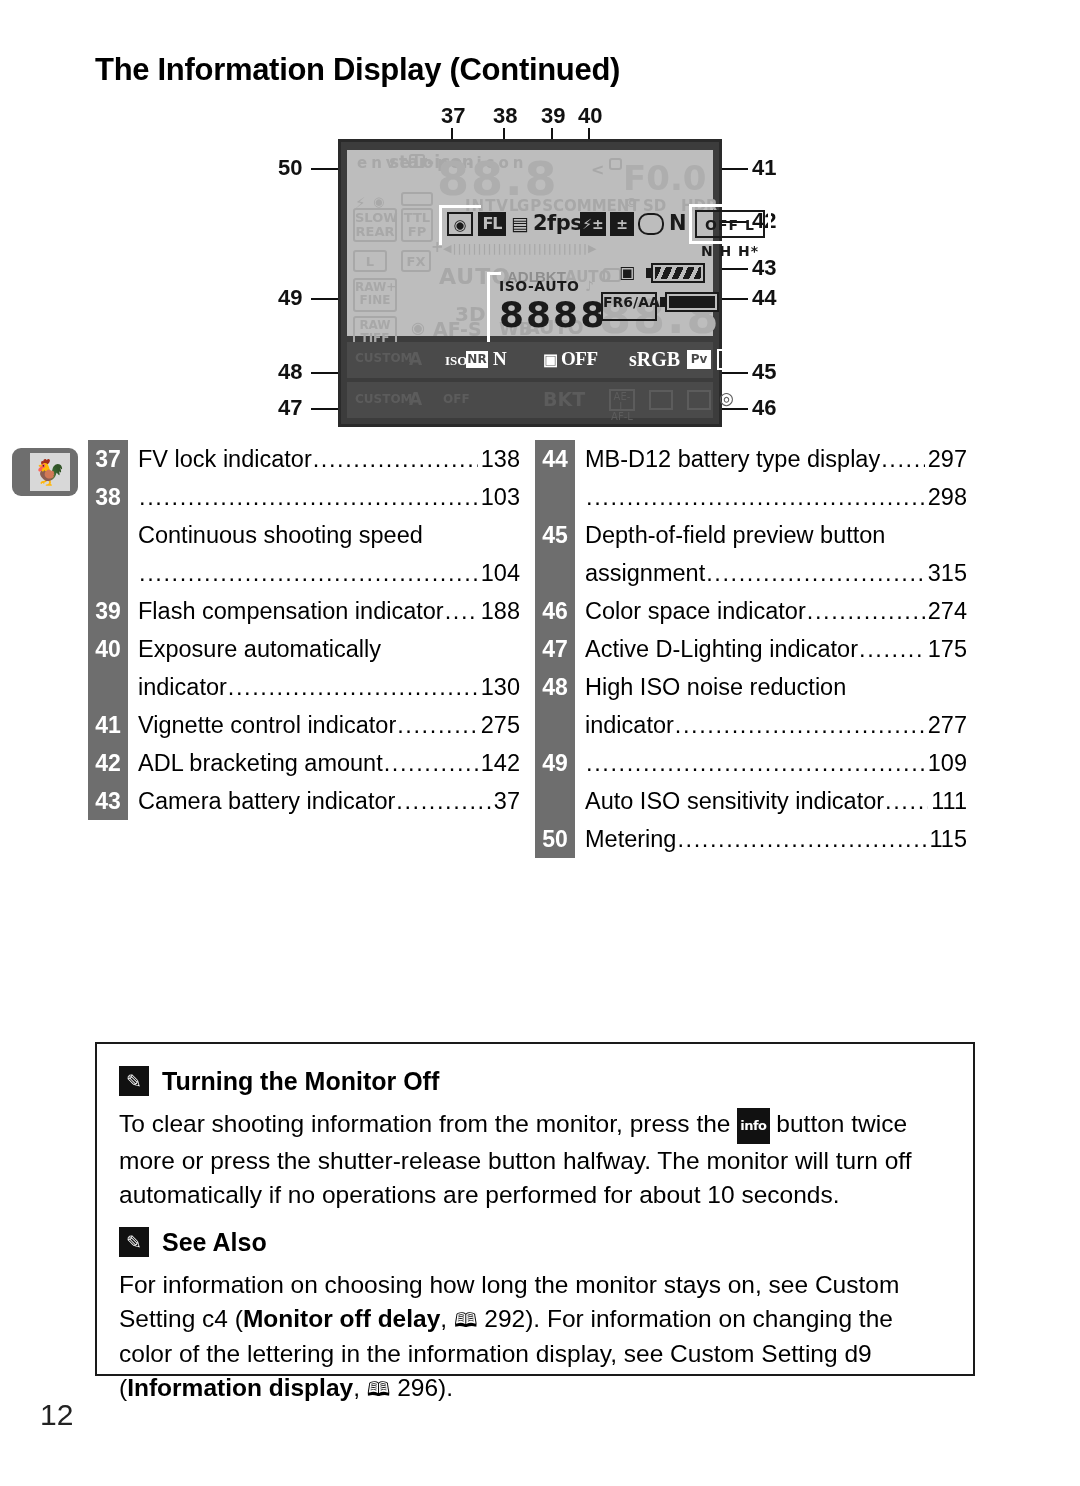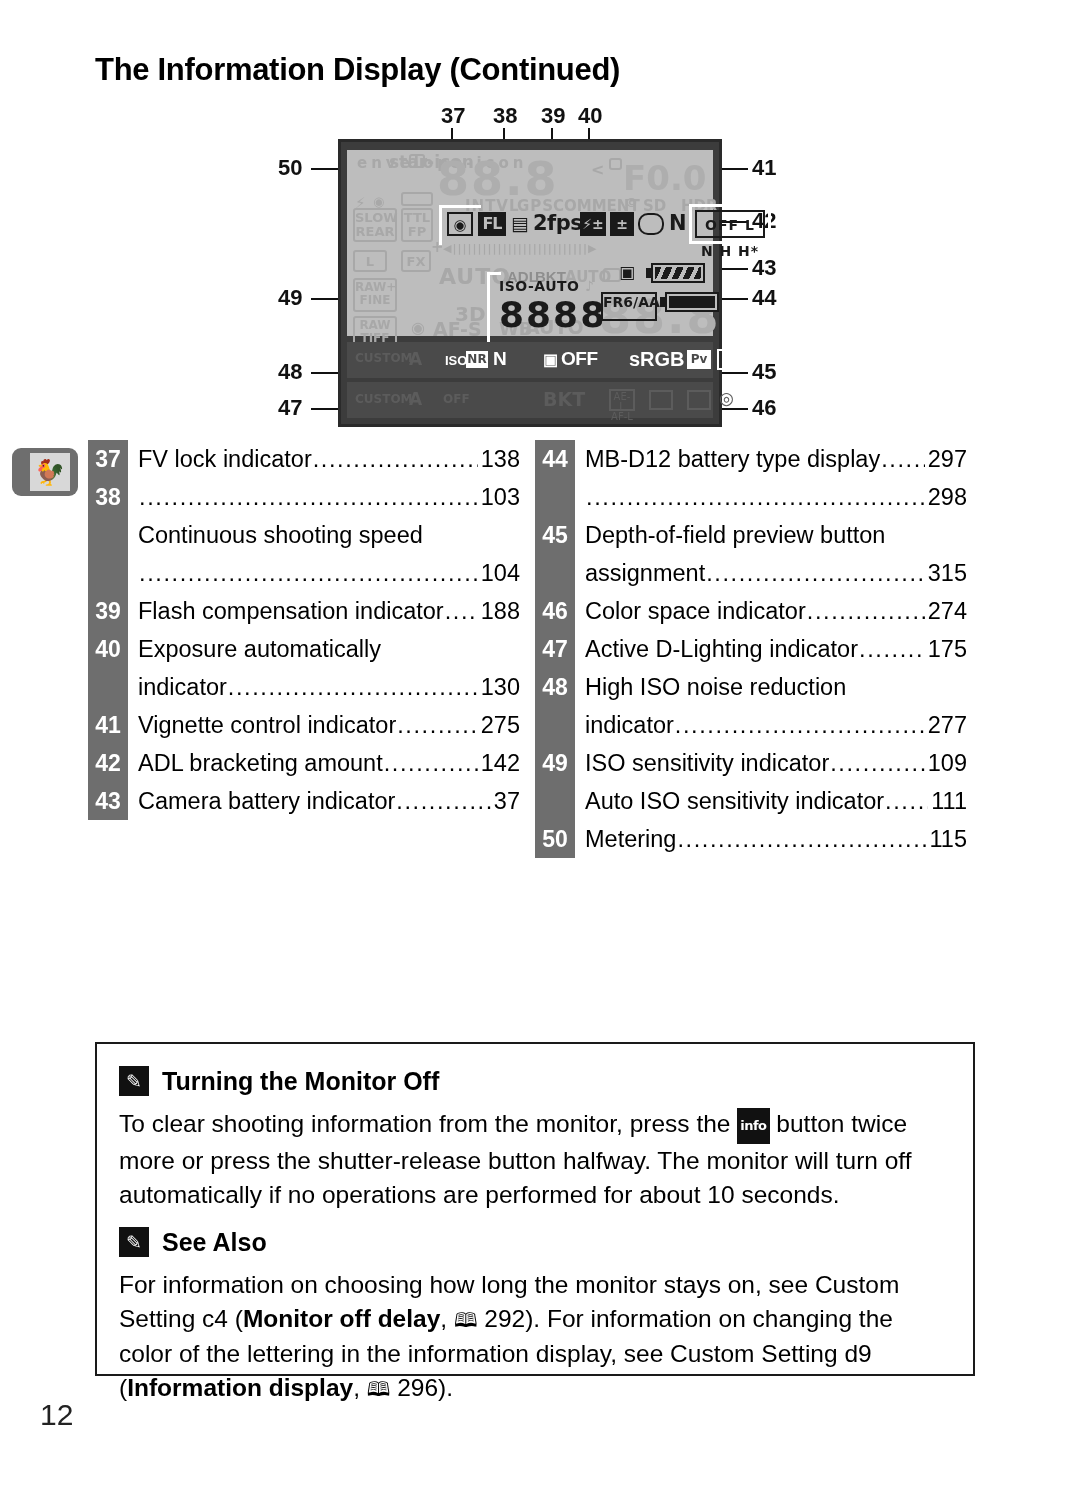--- a/index.html
+++ b/index.html
@@ -115,21 +115,21 @@
     border: 2.5px solid #1a1a1a;
     color: #1a1a1a;
     font-weight: bold;
     text-align: center;
     font-family: "DejaVu Sans", sans-serif;
   }
   .strip-act {
     position: absolute;
     color: #ffffff;
     font-weight: bold;
-    font-family: Liberation Sans, sans-serif;
+    font-family: Liberation Serif, serif;
     white-space: nowrap;
   }
   .strip-act-box {
     position: absolute;
     border: 2px solid #ffffff;
     color: #ffffff;
     font-weight: bold;
     text-align: center;
     font-family: "DejaVu Sans", sans-serif;
   }
@@ -577,21 +577,20 @@
           <div class="badge blank">&nbsp;</div>
           <div class="entry">
             <span class="lbl">indicator</span>
             <span class="dots">..........................................................................................</span>
             <span class="pg">277</span>
           </div>
         </div>
         <div class="row">
           <div class="badge">49</div>
           <div class="entry">
-            <span class="lbl">ISO sensitivity indicator </span>
             <span class="dots">..........................................................................................</span>
             <span class="pg">109</span>
           </div>
         </div>
         <div class="row">
           <div class="badge blank">&nbsp;</div>
           <div class="entry">
             <span class="lbl">Auto ISO sensitivity indicator </span>
             <span class="dots">..........................................................................................</span>
             <span class="pg">111</span>

